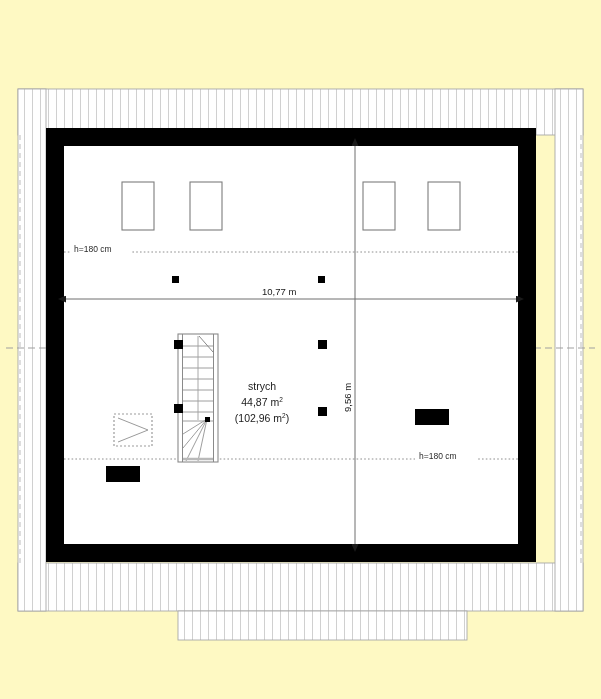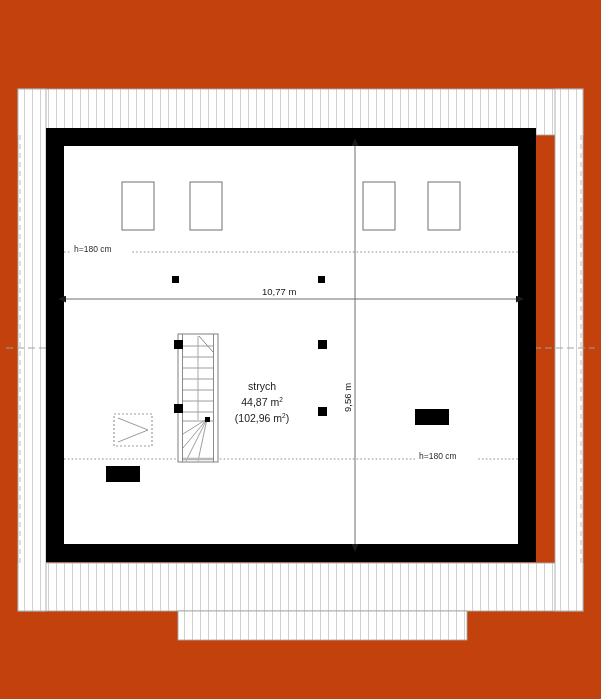--- a/index.html
+++ b/index.html
@@ -7,21 +7,21 @@
     padding: 0;
     background: #ffffff;
   }
   body {
     font-family: "Liberation Sans", sans-serif;
   }
   #plan-root {
     position: relative;
     width: 601px;
     height: 699px;
-    background: #c2410c;
+    background: #fef9c3;
     overflow: hidden;
   }
   #plan-svg {
     position: absolute;
     left: 0;
     top: 0;
     display: block;
   }
   .dim-text {
     font-family: "Liberation Sans", sans-serif;

